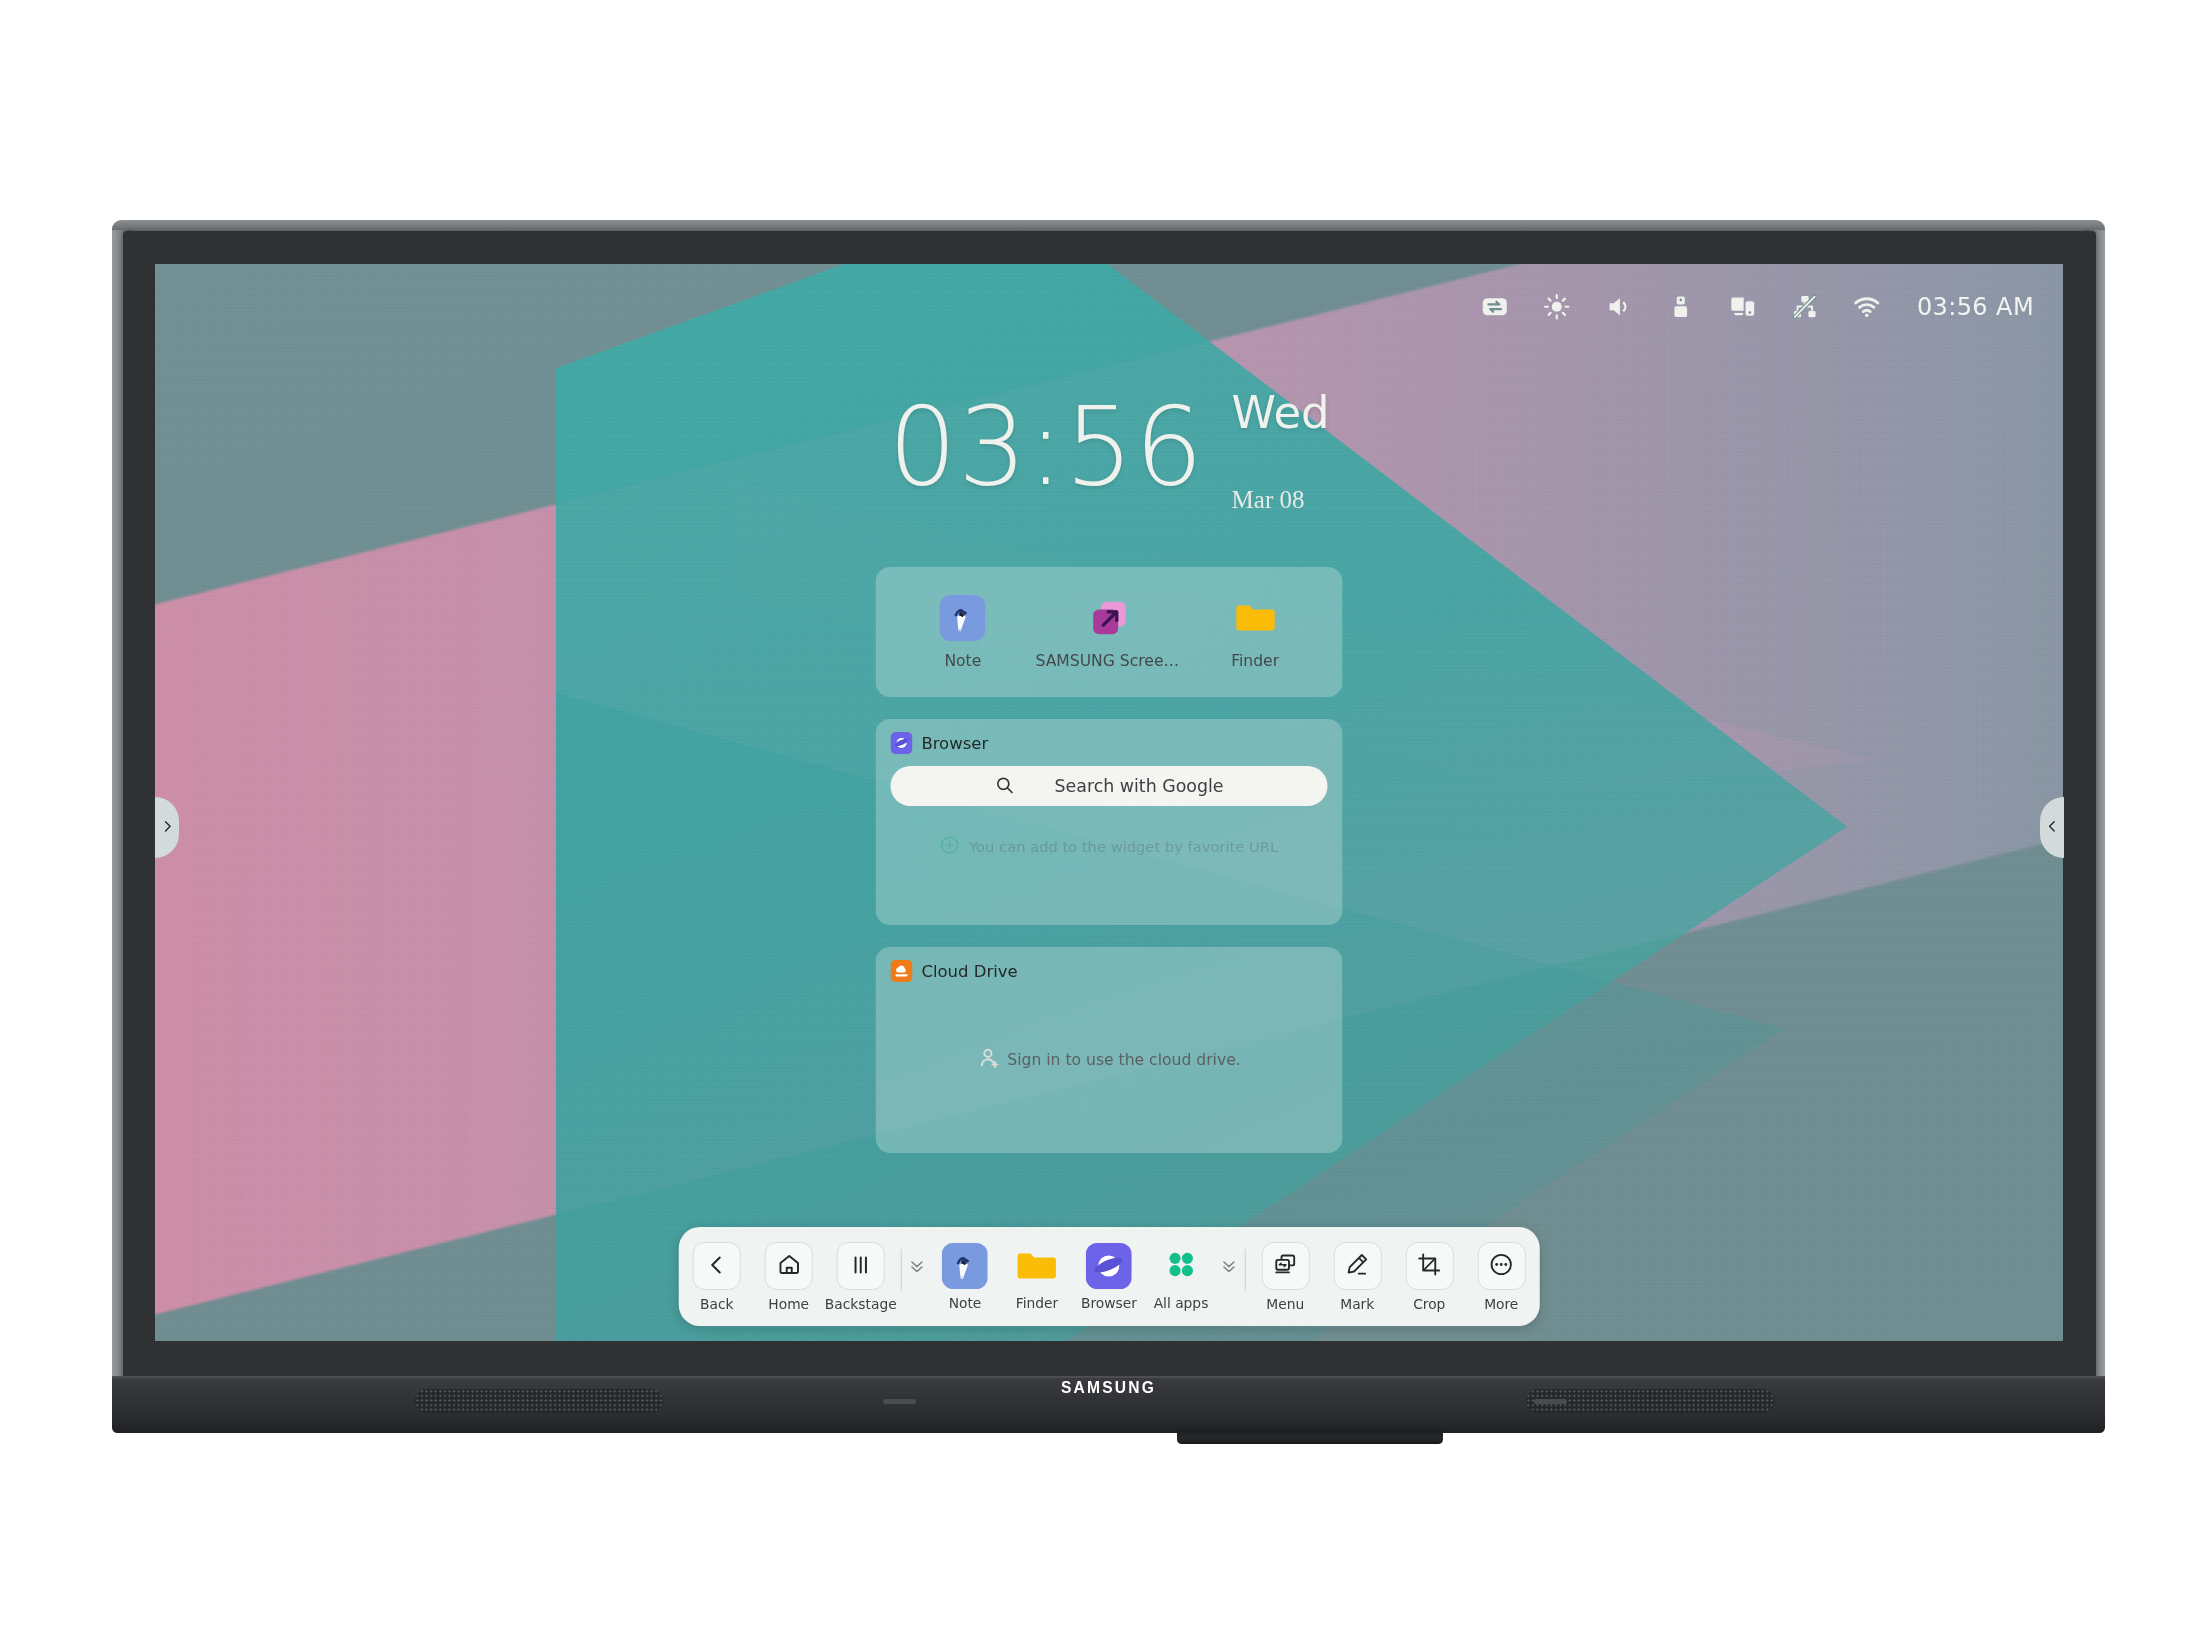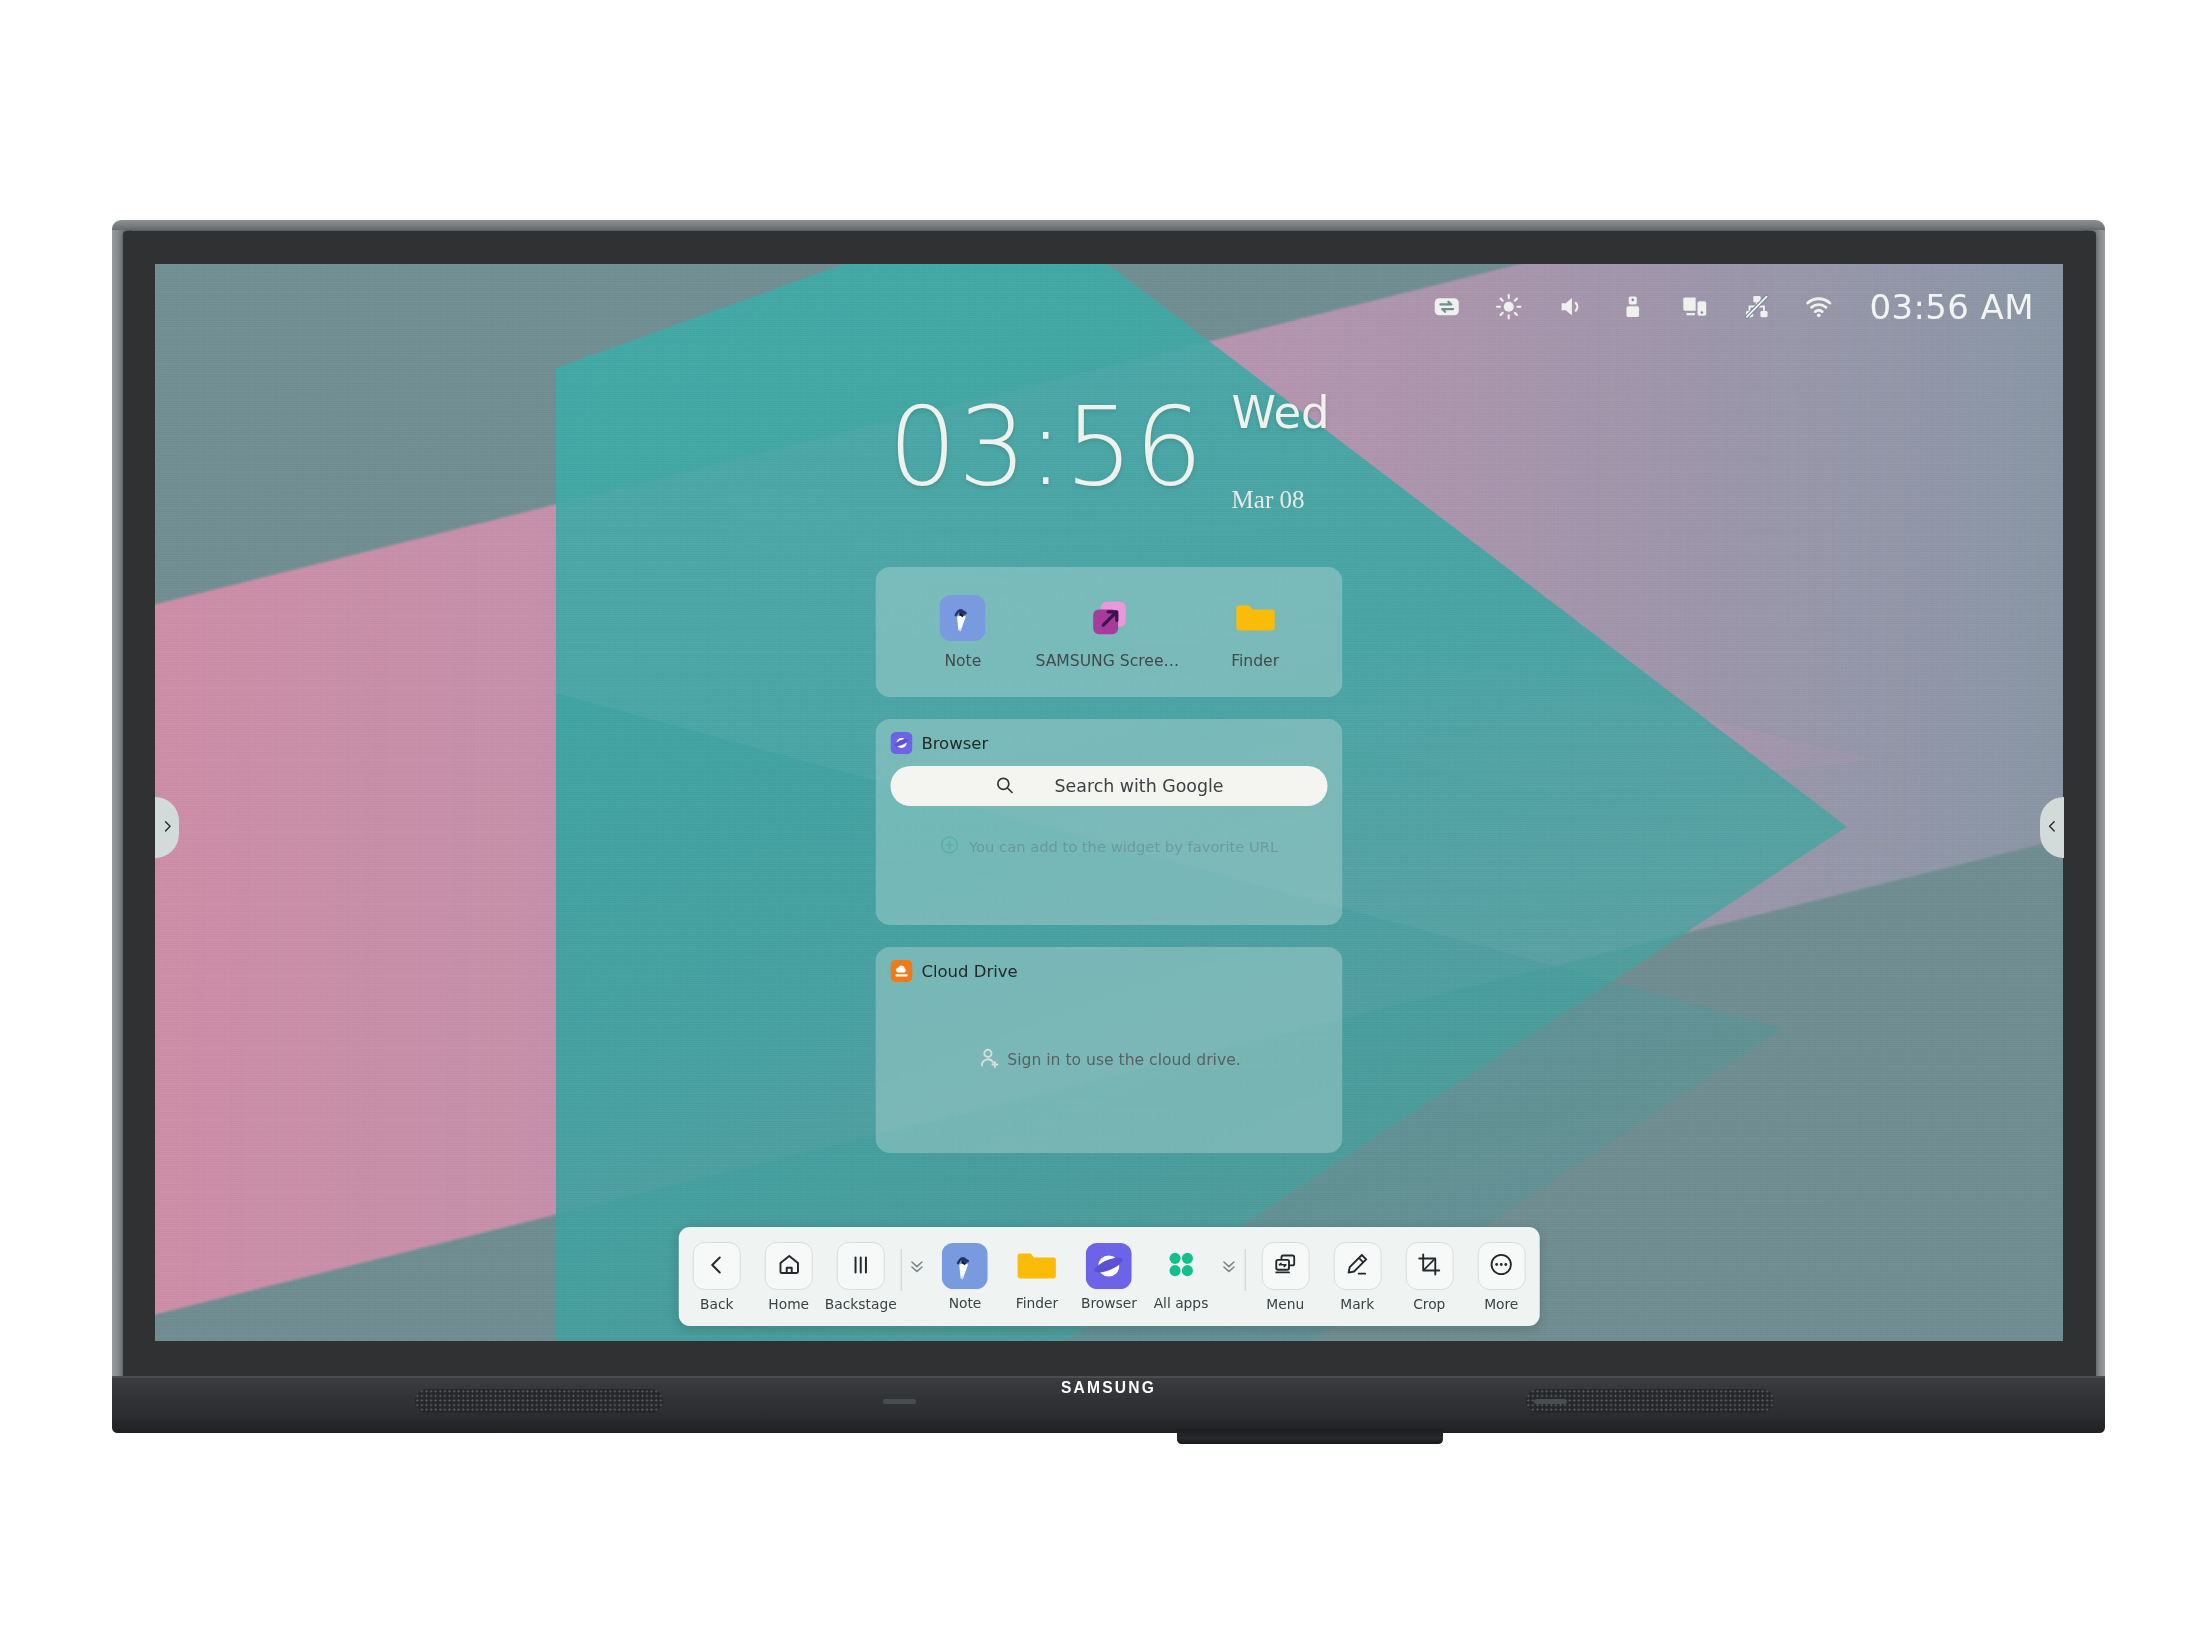--- a/index.html
+++ b/index.html
@@ -136,21 +136,21 @@
   .sb-icon {
     width: 31px;
     height: 31px;
     display: flex;
     align-items: center;
     justify-content: center;
   }
   .sb-icon svg { display: block; }
   .sb-time {
     color: #f2f4f1;
-    font-size: 34px;
+    font-size: 24px;
     letter-spacing: 0.4px;
     font-family: "DejaVu Sans", sans-serif;
     margin-left: 3.7px;
     white-space: nowrap;
   }
 
   
   .clock-wrap {
     position: absolute;
     left: 0;
@@ -298,21 +298,21 @@
   }
 
   
   .taskbar {
     position: absolute;
     left: 50%;
     transform: translateX(-50%);
     bottom: 14.7px;
     height: 99px;
     background: #eff3f1;
-    border-radius: 11px;
+    border-radius: 21px;
     display: flex;
     align-items: center;
     padding: 0 2px;
     gap: 0;
     box-shadow: 0 2.8px 11px rgba(0,0,0,0.16);
   }
   .tb-item {
     width: 72px;
     display: flex;
     flex-direction: column;

